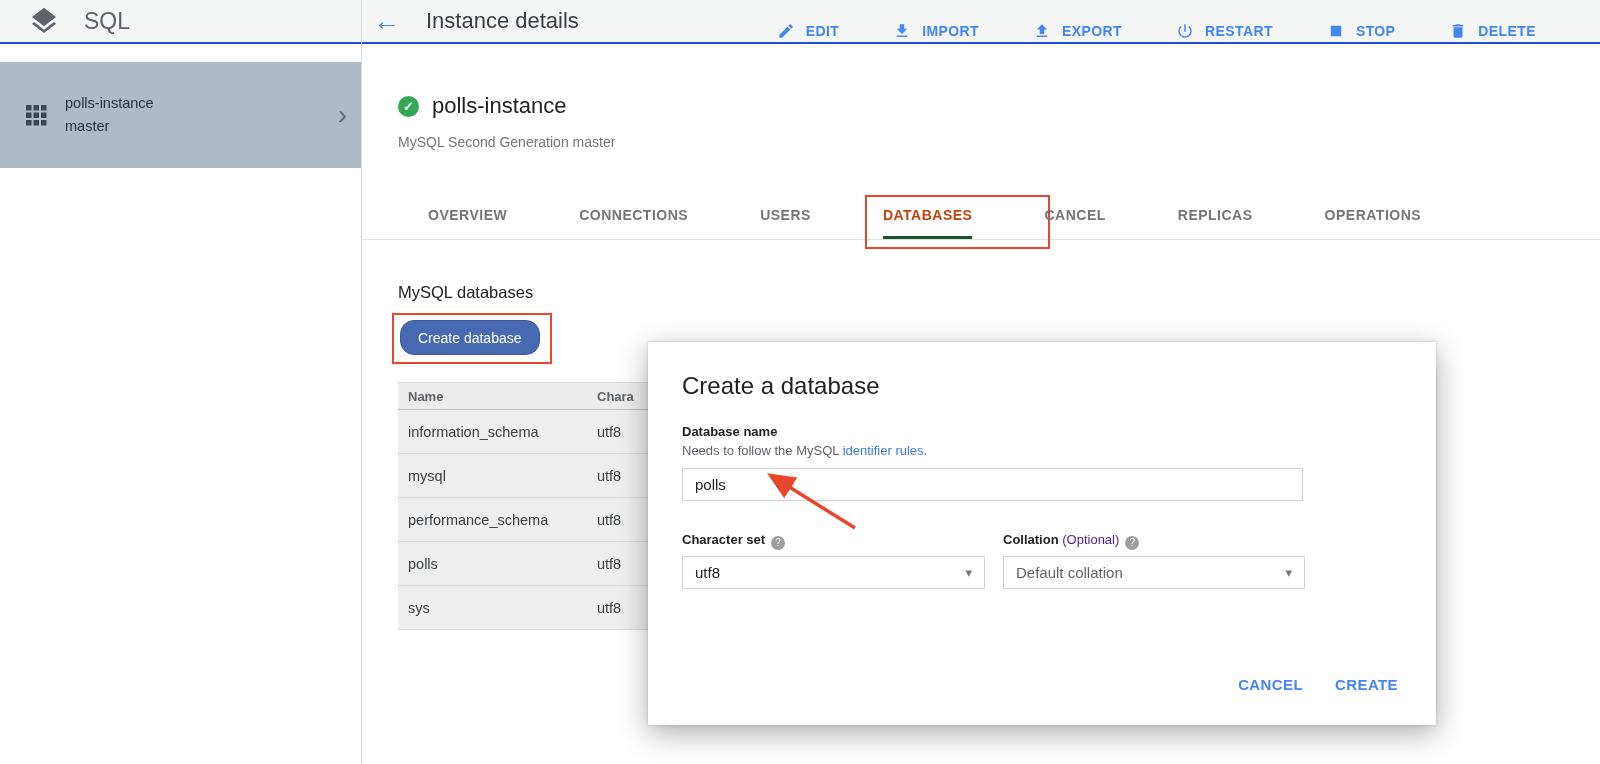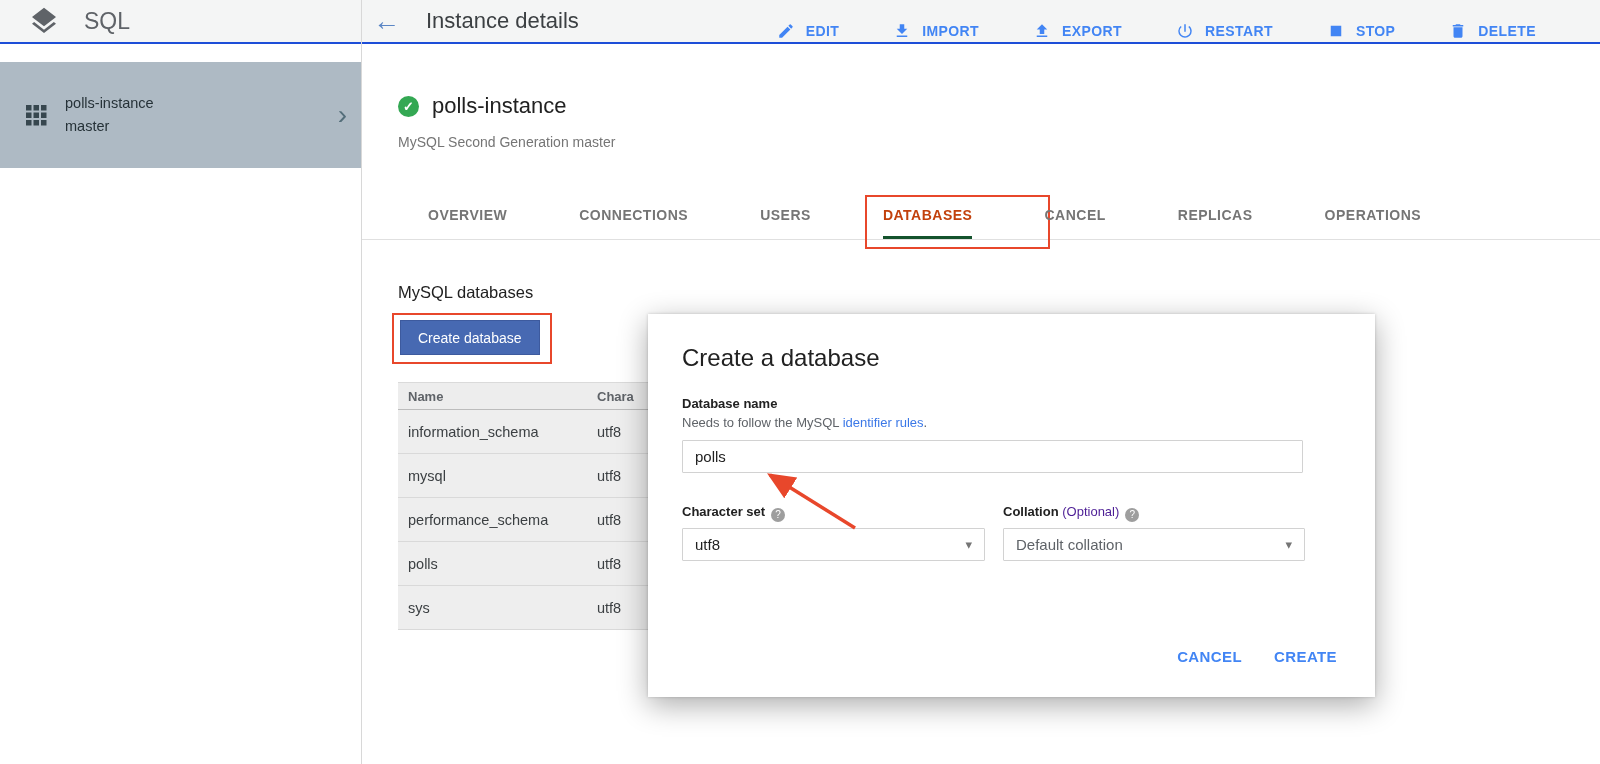--- a/index.html
+++ b/index.html
@@ -39,30 +39,30 @@
   .inst-title{font-size:22px;color:#212121}
   .inst-sub{position:absolute;left:36px;top:72px;font-size:14px;color:#757575}
 
   .tabs{position:absolute;left:0;top:128px;width:1238px;height:50px;border-bottom:1px solid #e0e0e0;display:flex;align-items:stretch;gap:72px;padding-left:66px}
   .tab{font-size:14px;font-weight:700;letter-spacing:.5px;color:#757575;display:flex;align-items:center;cursor:pointer;position:relative}
   .tab.active{color:#c2410c;border-bottom:3px solid #14532d;padding-top:3px}
   .annot-tab{position:absolute;left:-18px;right:-78px;top:5px;bottom:-13px;border:2px solid #e8472b;pointer-events:none}
 
   .sec-title{position:absolute;left:36px;top:221px;font-size:16.5px;color:#212121}
   .create-wrap{position:absolute;left:38px;top:258px}
-  .create-btn{height:35px;padding:0 17px;background:#4769b2;color:#fff;font-size:14px;border:1px solid #3d5a9e;border-radius:0;font-family:inherit;cursor:pointer}
+  .create-btn{height:35px;padding:0 17px;background:#4769b2;color:#fff;font-size:14px;border:1px solid #3d5a9e;border-radius:14px;font-family:inherit;cursor:pointer}
   .annot-create{position:absolute;left:-8px;top:-7px;right:-12px;bottom:-9px;border:2px solid #e8472b;pointer-events:none}
 
   .db-table{position:absolute;left:36px;top:320px;width:560px;border-top:1px solid #dadada}
   .t-head{display:flex;height:27px;align-items:center;background:#ededed;border-bottom:1px solid #bcbcbc;font-size:13px;font-weight:700;color:#5f6368}
   .t-row{display:flex;height:44px;align-items:center;background:#eeeeee;border-bottom:1px solid #d9d9d9;font-size:14.5px;color:#3c4043}
   .c1{width:199px;padding-left:10px}
 
   
-  .modal{position:absolute;left:648px;top:314px;width:727px;height:383px;background:#fff;box-shadow:0 8px 28px rgba(0,0,0,.33),0 0 3px rgba(0,0,0,.18);z-index:50}
+  .modal{position:absolute;left:648px;top:342px;width:788px;height:383px;background:#fff;box-shadow:0 8px 28px rgba(0,0,0,.33),0 0 3px rgba(0,0,0,.18);z-index:50}
   .m-title{position:absolute;left:34px;top:30px;font-size:24px;color:#212121}
   .m-label{font-size:13px;font-weight:700;color:#212121}
   .m-label-dbname{position:absolute;left:34px;top:82px}
   .m-help{position:absolute;left:34px;top:101px;font-size:13px;color:#5f6368}
   .m-link{color:#3b78e7;text-decoration:none;cursor:pointer}
   .m-input{position:absolute;left:34px;top:126px;width:621px;height:33px;border:1px solid #d2d2d2;border-radius:1px;font-size:15px;color:#212121;padding:0 12px;font-family:inherit;outline:none}
   .m-label-charset{position:absolute;left:34px;top:190px}
   .m-label-collation{position:absolute;left:355px;top:190px}
   .opt{font-weight:400;color:#4c1d95}
   .help-ic{display:inline-block;width:14px;height:14px;border-radius:50%;background:#9e9e9e;color:#fff;font-size:10px;line-height:14px;text-align:center;margin-left:6px;vertical-align:-2px;font-weight:400}

